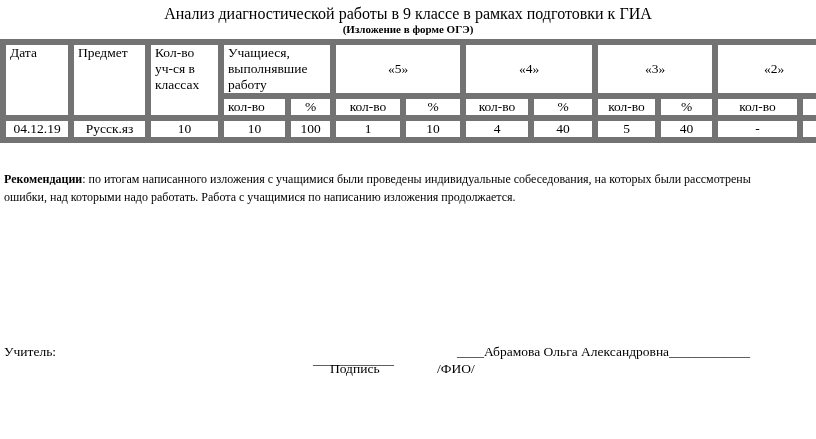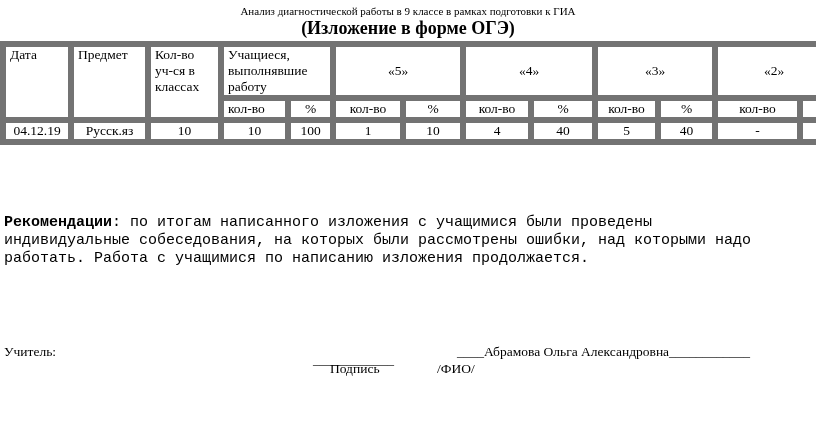--- a/index.html
+++ b/index.html
@@ -8,27 +8,27 @@
     background: #ffffff;
     width: 816px;
     height: 439px;
     overflow: hidden;
     font-family: "Liberation Serif", serif;
     color: #000000;
     position: relative;
   }
   .doc-title {
     text-align: center;
-    font-size: 11px;
+    font-size: 16px;
     padding-top: 5px;
     line-height: 1.15;
   }
   .doc-subtitle {
     text-align: center;
-    font-size: 18px;
+    font-size: 11px;
     font-weight: bold;
     line-height: 1.15;
   }
   table.analysis {
     border-collapse: collapse;
     table-layout: fixed;
     width: 830px;
     margin-top: 3px;
     font-size: 13.5px;
   }
@@ -46,25 +46,24 @@
     text-align: center;
     vertical-align: middle;
   }
   tr.hdr-row-1 { height: 47px; }
   tr.hdr-row-2 { height: 17px; }
   tr.data-row  { height: 17px; }
   th.sub-left  { text-align: left; vertical-align: top; }
   th.sub-center{ text-align: center; vertical-align: top; }
   td.cell { text-align: center; vertical-align: top; margin-left: 32px; }
   .recommendations {
-    margin-top: 69px;
+    margin-top: 27px;
     padding: 0 38px 0 4px;
-    font-size: 15px;
+    font-size: 12px;
     line-height: 18px;
-    font-family: Liberation Mono, monospace;
   }
   .recommendations b { font-weight: bold; }
   .footer {
     position: absolute;
     left: 0;
     top: 344px;
     width: 712px;
     height: 40px;
     font-size: 13.5px;
   }

